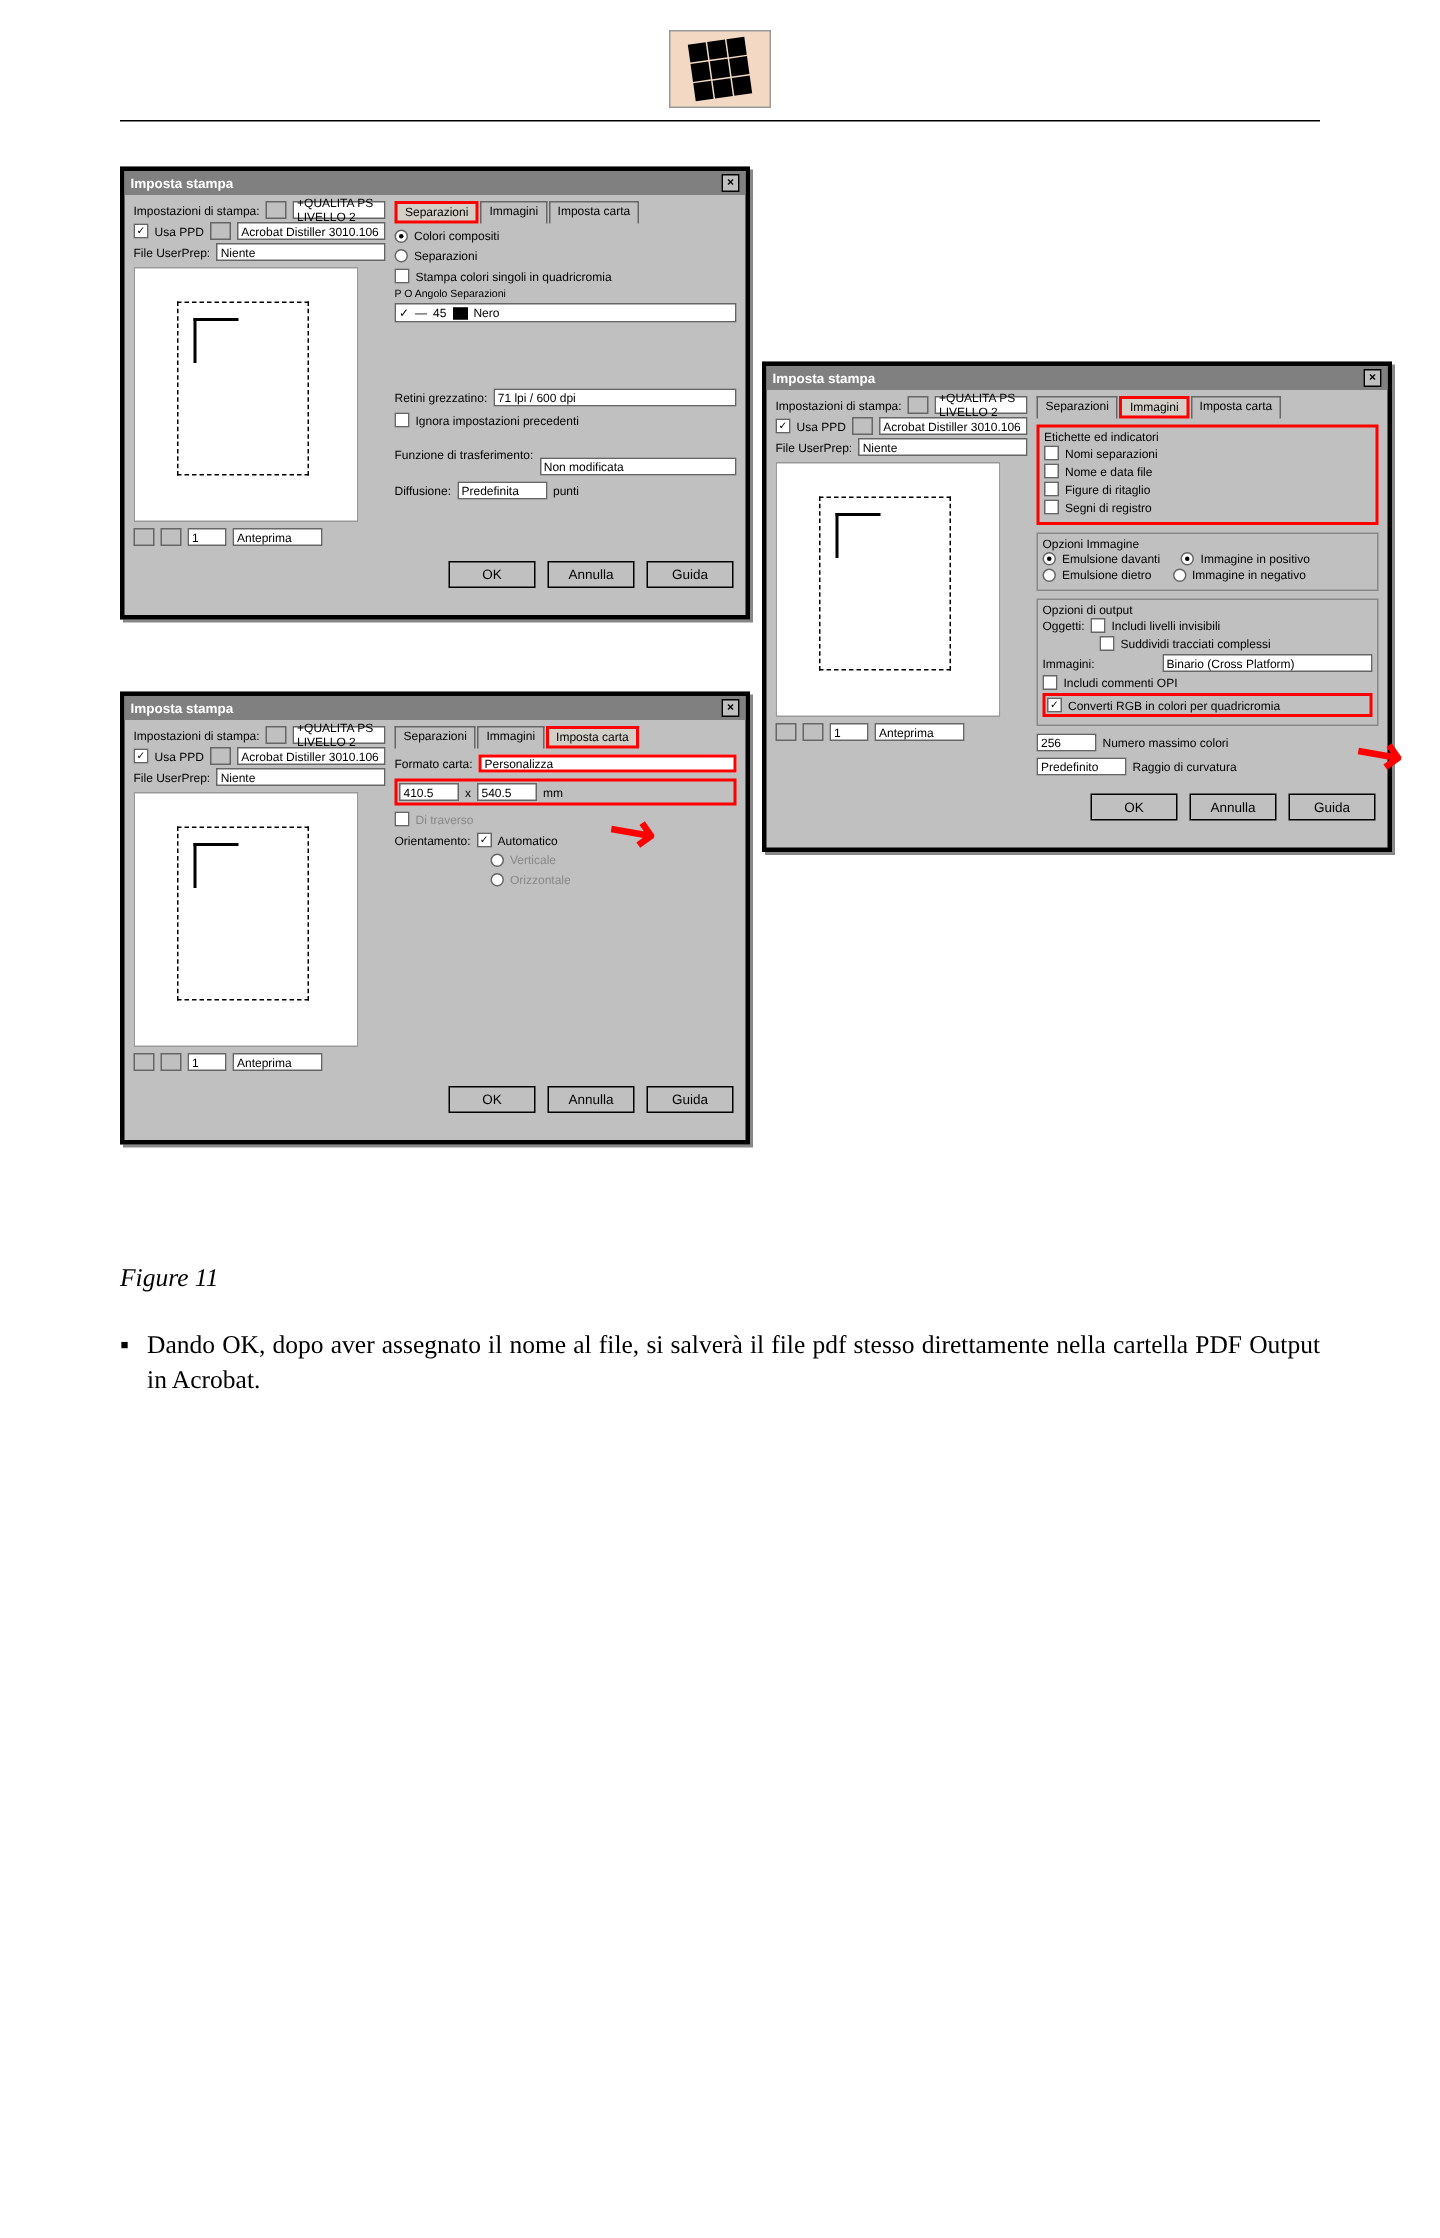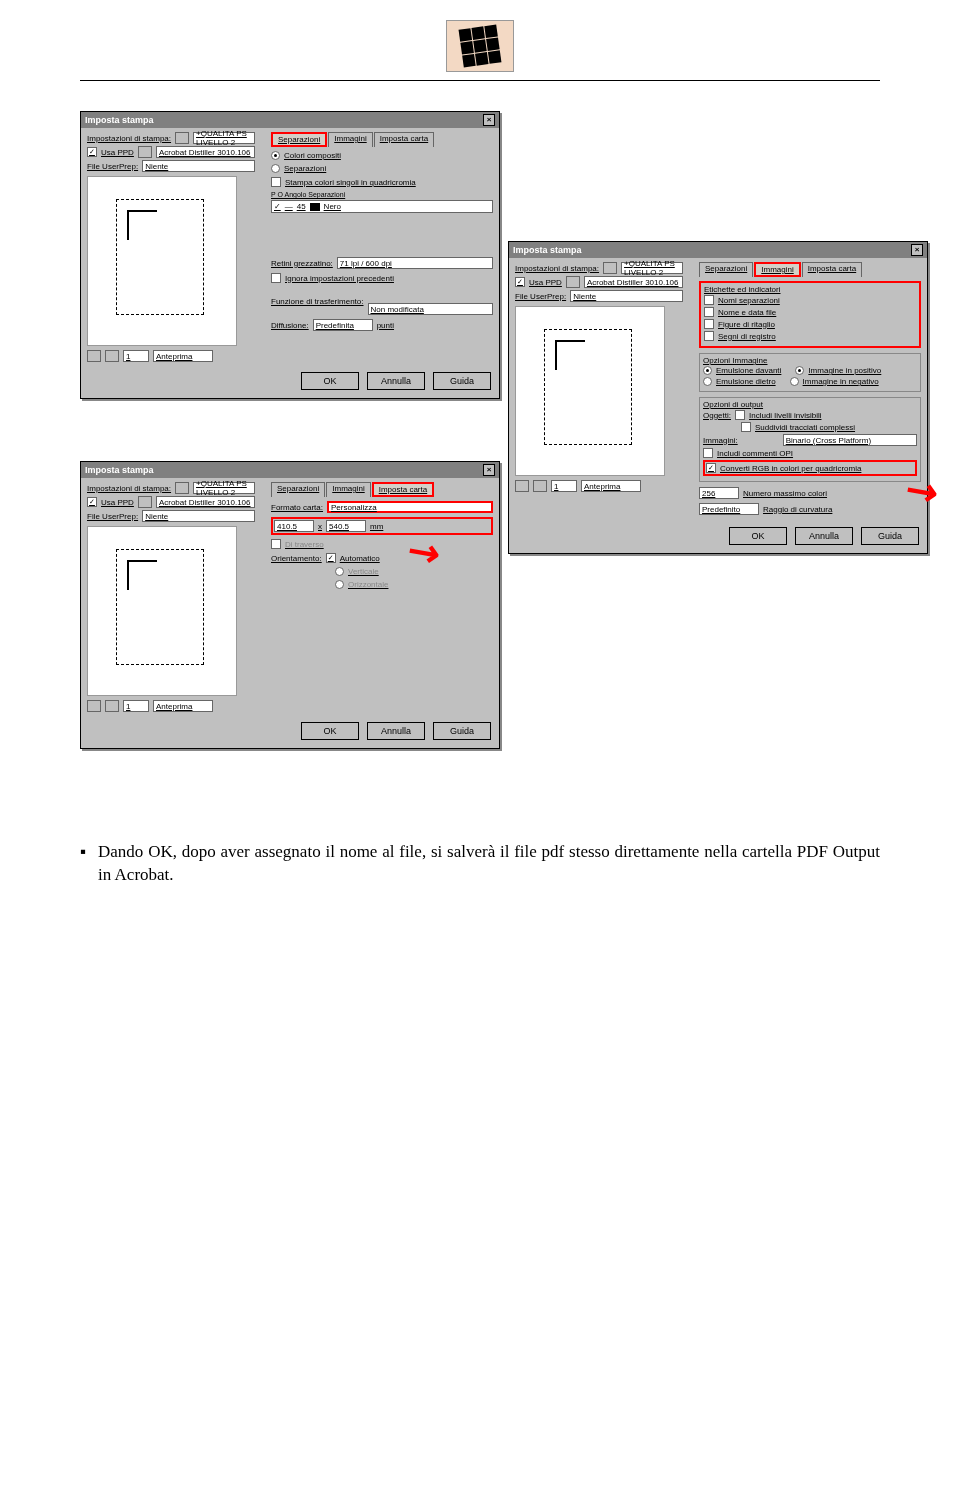--- a/index.html
+++ b/index.html
@@ -36,21 +36,21 @@
   .logo-grid div { background:#000; }
   .logo-text { display:flex; flex-direction:column; line-height:1; }
   .logo-top { font-family: Georgia, serif; font-weight:bold; font-size:18px; }
   .logo-main { font-family: Arial, sans-serif; font-weight:900; font-size:34px; letter-spacing:-1px; }
   .hr-line { border:none; border-top:1px solid #000; margin:4px 0 30px 0; }
 
   .shots { position:relative; height:700px; }
   .dlg {
     position:absolute;
     background:#c0c0c0;
-    border:1px solid #000000;
+    border:3px solid #000000;
     box-shadow:2px 2px 0 #888;
     font-family: Tahoma, Arial, sans-serif;
     font-size:8px;
     color:#000;
   }
   .dlg-title {
     background:#808080;
     color:#fff;
     font-weight:bold;
     padding:2px 4px;
@@ -74,25 +74,25 @@
   .tab { background:#c0c0c0; border:1px solid #666; border-bottom:none; padding:1px 5px; font-size:8px;}
   .tab.active { background:#d4d0c8; }
   .hl-red { border:2px solid #f00 !important; }
   .preview {
     background:#fff; border:1px solid #999; width:150px; height:170px; position:relative; margin:4px 0;
   }
   .preview-inner {
     position:absolute; top:22px; left:28px; width:88px; height:116px; border:1px dashed #000;
   }
   .preview-mark { position:absolute; top:10px; left:10px; width:30px; height:30px; border-left:2px solid #000; border-top:2px solid #000;}
-  .panel-split { display:flex; gap:16px;text-decoration:underline; }
+  .panel-split { display:flex; gap:6px; }
   .right-col { flex:1; display:flex; flex-direction:column; gap:2px; font-size:8px;}
   .btm-row { display:flex; align-items:center; gap:4px; margin-top:4px;}
   .statusnum { background:#fff; border:1px solid #666; width:26px; height:12px; font-size:8px; display:flex; align-items:center; padding:0 2px;}
-  .btnbar { display:flex; justify-content:flex-end; gap:8px; padding:4px 8px 8px 8px;}
+  .btnbar { display:flex; justify-content:flex-end; gap:8px; padding:4px 8px 18px 8px;}
   .wbtn { background:#c0c0c0; border:1px solid #000; width:58px; height:18px; font-size:9px; display:flex; align-items:center; justify-content:center;}
   .sep-table { background:#fff; border:1px solid #666; width:100%; padding:1px 2px;}
   .black-sw { width:10px; height:8px; background:#000; display:inline-block; border:1px solid #000;}
   .grp { border:1px solid #888; padding:2px 3px 3px 3px; margin-bottom:3px;}
   .grp-title{font-size:8px; margin-bottom:1px;}
   .arrow-red {
     position:absolute; color:#f00; font-size:38px; font-weight:bold; transform:rotate(-35deg);
     pointer-events:none;
   }
 
@@ -422,20 +422,21 @@
         <span class="wbtn">OK</span>
         <span class="wbtn">Annulla</span>
         <span class="wbtn">Guida</span>
       </div>
       <span class="arrow-red" style="right:60px; top:68px;">↘</span>
     </div>
 
   </div>
 
   <div class="caption">
+    <div>Figure 11</div>
   </div>
 
   <div class="bullet-block">
     <span class="bullet-sym">▪</span>
     <span>Dando OK, dopo aver assegnato il nome al file, si salverà il file pdf stesso direttamente nella cartella PDF Output in Acrobat.</span>
   </div>
 
 
 </div>
 

